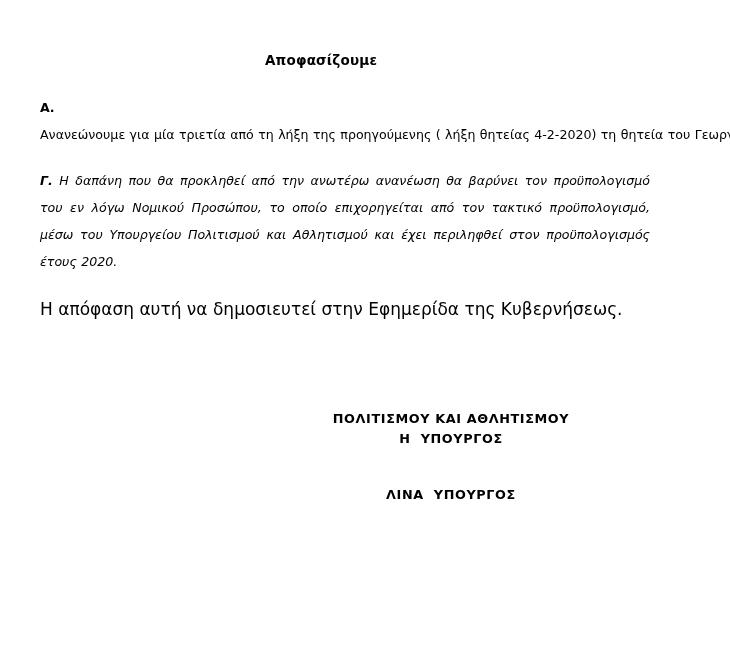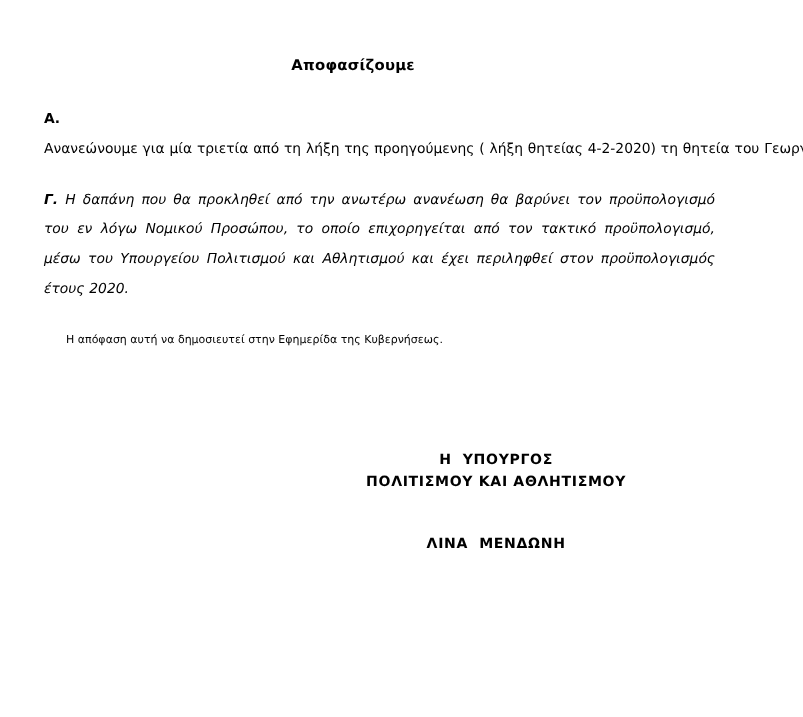--- a/index.html
+++ b/index.html
@@ -55,24 +55,23 @@
   }
   .indent-a {
     display: inline-block;
     width: 52px;
   }
   .nowrap-gap {
     white-space: pre;
   }
   .closing {
     margin-top: 21px;
-    font-size: 10px;
+    font-size: 17px;
     line-height: 27px;
     text-align: left;
-    margin-left: 20px;
   }
   .signature {
     margin-top: 86px;
     text-align: center;
     padding-left: 212px;
   }
   .sig-line {
     font-weight: bold;
     font-size: 12.8px;
     letter-spacing: 0.6px;
@@ -104,18 +103,18 @@
     <p class="para gap-before">
       <span class="lead">Γ.</span>
       <span>Η δαπάνη που θα προκληθεί από την ανωτέρω ανανέωση θα βαρύνει τον προϋπολογισμό του εν λόγω Νομικού Προσώπου, το οποίο επιχορηγείται από τον τακτικό προϋπολογισμό, μέσω του Υπουργείου Πολιτισμού και Αθλητισμού και έχει περιληφθεί στον προϋπολογισμός έτους 2020.</span>
     </p>
 
     <p class="closing">Η απόφαση αυτή να δημοσιευτεί στην Εφημερίδα της Κυβερνήσεως.</p>
 
   </div>
 
   <div class="signature">
+    <div class="sig-line">ΠΟΛΙΤΙΣΜΟΥ ΚΑΙ ΑΘΛΗΤΙΣΜΟΥ</div>
     <div class="sig-line">Η  ΥΠΟΥΡΓΟΣ</div>
-    <div class="sig-line">ΠΟΛΙΤΙΣΜΟΥ ΚΑΙ ΑΘΛΗΤΙΣΜΟΥ</div>
-    <div class="sig-name">ΛΙΝΑ  ΜΕΝΔΩΝΗ</div>
+    <div class="sig-name">ΛΙΝΑ  ΥΠΟΥΡΓΟΣ</div>
   </div>
 
 </div>
 
 </body></html>

